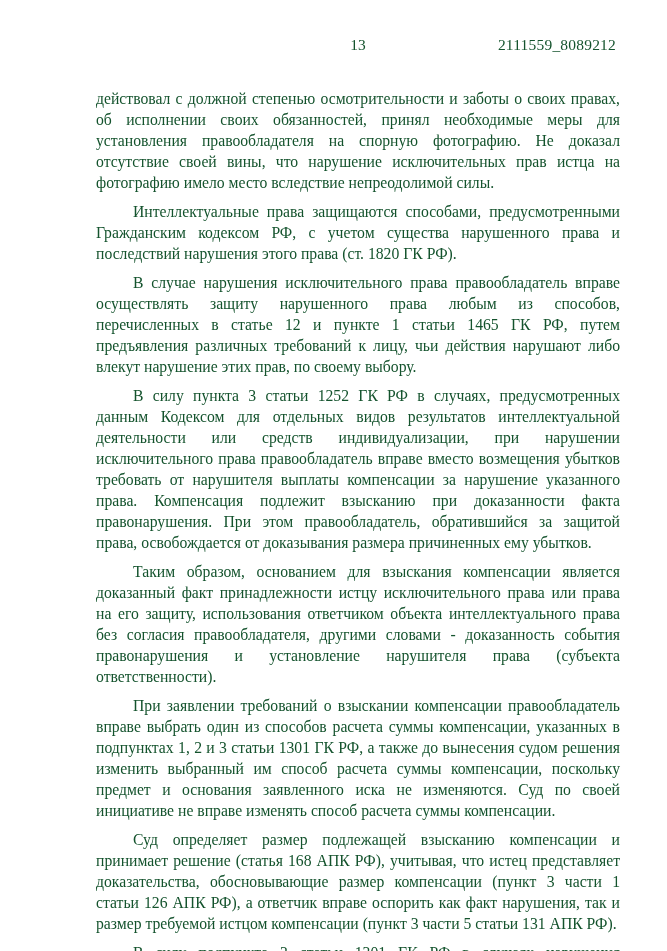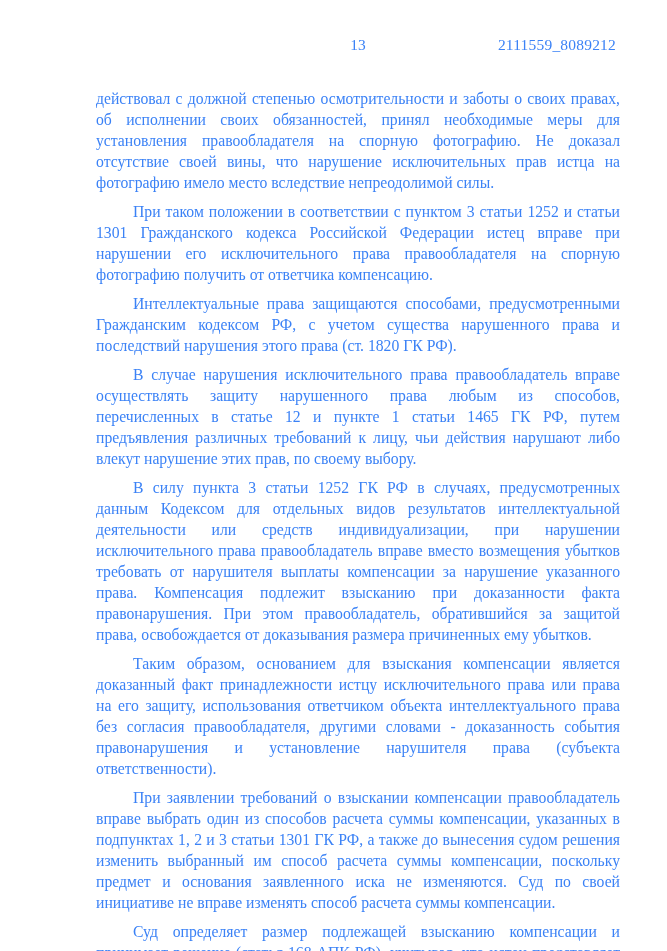--- a/index.html
+++ b/index.html
@@ -7,21 +7,21 @@
     padding: 0;
     background: #ffffff;
   }
   .page {
     position: relative;
     width: 667px;
     height: 951px;
     background: #ffffff;
     overflow: hidden;
     font-family: "Liberation Serif", "DejaVu Serif", serif;
-    color: #3b82f6;
+    color: #14532d;
   }
   .header {
     position: absolute;
     left: 88px;
     top: 36px;
     width: 540px;
     height: 18px;
     font-size: 15.5px;
   }
   .page-number {
@@ -57,21 +57,20 @@
 </head>
 <body>
 
 <div class="page">
   <div class="header">
     <span class="page-number">13</span>
     <span class="doc-code">2111559_8089212</span>
   </div>
   <div class="body">
       <p class="para">действовал с должной степенью осмотрительности и заботы о своих правах, об исполнении своих обязанностей, принял необходимые меры для установления правообладателя на спорную фотографию. Не доказал отсутствие своей вины, что нарушение исключительных прав истца на фотографию имело место вследствие непреодолимой силы.</p>
-      <p class="para indent">При таком положении в соответствии с пунктом 3 статьи 1252 и статьи 1301 Гражданского кодекса Российской Федерации истец вправе при нарушении его исключительного права правообладателя на спорную фотографию получить от ответчика компенсацию.</p>
       <p class="para indent">Интеллектуальные права защищаются способами, предусмотренными Гражданским кодексом РФ, с учетом существа нарушенного права и последствий нарушения этого права (ст. 1820 ГК РФ).</p>
       <p class="para indent">В случае нарушения исключительного права правообладатель вправе осуществлять защиту нарушенного права любым из способов, перечисленных в статье 12 и пункте 1 статьи 1465 ГК РФ, путем предъявления различных требований к лицу, чьи действия нарушают либо влекут нарушение этих прав, по своему выбору.</p>
       <p class="para indent">В силу пункта 3 статьи 1252 ГК РФ в случаях, предусмотренных данным Кодексом для отдельных видов результатов интеллектуальной деятельности или средств индивидуализации, при нарушении исключительного права правообладатель вправе вместо возмещения убытков требовать от нарушителя выплаты компенсации за нарушение указанного права. Компенсация подлежит взысканию при доказанности факта правонарушения. При этом правообладатель, обратившийся за защитой права, освобождается от доказывания размера причиненных ему убытков.</p>
       <p class="para indent">Таким образом, основанием для взыскания компенсации является доказанный факт принадлежности истцу исключительного права или права на его защиту, использования ответчиком объекта интеллектуального права без согласия правообладателя, другими словами - доказанность события правонарушения и установление нарушителя права (субъекта ответственности).</p>
       <p class="para indent">При заявлении требований о взыскании компенсации правообладатель вправе выбрать один из способов расчета суммы компенсации, указанных в подпунктах 1, 2 и 3 статьи 1301 ГК РФ, а также до вынесения судом решения изменить выбранный им способ расчета суммы компенсации, поскольку предмет и основания заявленного иска не изменяются. Суд по своей инициативе не вправе изменять способ расчета суммы компенсации.</p>
       <p class="para indent">Суд определяет размер подлежащей взысканию компенсации и принимает решение (статья 168 АПК РФ), учитывая, что истец представляет доказательства, обосновывающие размер компенсации (пункт 3 части 1 статьи 126 АПК РФ), а ответчик вправе оспорить как факт нарушения, так и размер требуемой истцом компенсации (пункт 3 части 5 статьи 131 АПК РФ).</p>
       <p class="para indent">В силу подпункта 3 статьи 1301 ГК РФ в случаях нарушения исключительного права на произведение автор или иной правообладатель</p>
     </div>
 </div>
 

